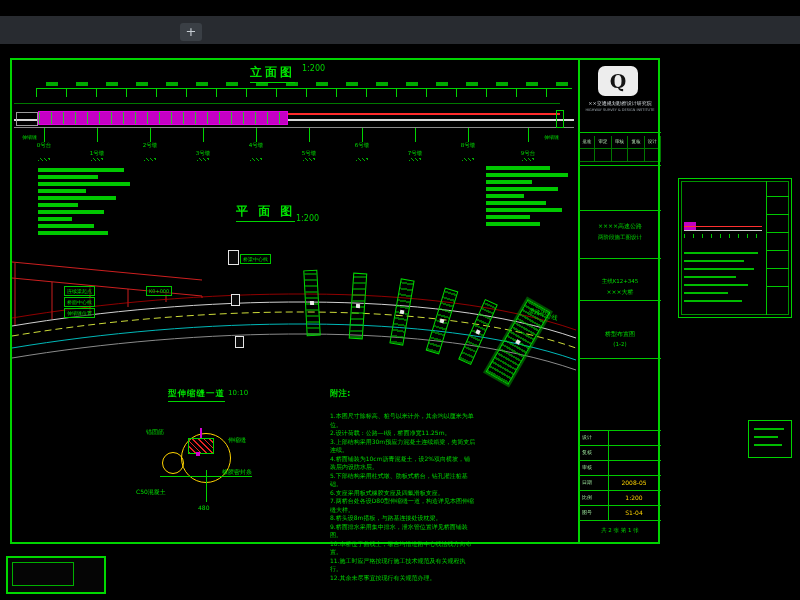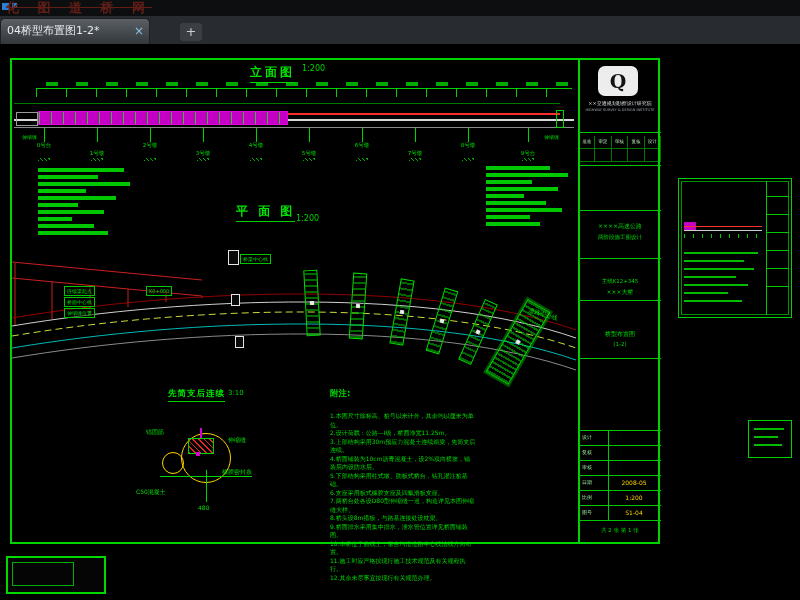--- a/index.html
+++ b/index.html
@@ -39,30 +39,21 @@
   .appr span{border-right:1px solid rgba(0,200,0,.6);border-bottom:1px solid rgba(0,200,0,.6);font-size:4.5px;color:#b9e6b9;text-align:center;line-height:12px;overflow:hidden;}
   .mini-bars div{height:2px;background:rgba(0,220,0,.85);margin-bottom:6px;}
   .dlabel{position:absolute;color:#00e000;font-size:6px;white-space:nowrap;}
   .wm-bottom{position:absolute;left:648px;top:564px;font-size:18px;color:#8d939a;letter-spacing:.5px;}
 </style>
 </head>
 <body>
 
 <div class="screen">
 
-  <div class="topbar">
-    <div class="winicon" style="left:2px;top:3px;"></div>
-    <div class="winicon" style="left:12px;top:3px;width:5px;height:5px;"></div>
-    <span class="wm-top">化 图 道 桥 网</span>
-  </div>
   <div class="tabbar">
-    <div class="tab">
-      <span>04桥型布置图1-2*</span>
-      <span class="tab-close">×</span>
-    </div>
     <div class="newtab">+</div>
   </div>
 
   <div class="canvasbg"></div>
 
   <div class="frame"></div>
   <div class="abs g" style="left:578px;top:58px;width:2px;height:486px;"></div>
 
   <div class="vtitle" style="left:250px;top:64px;">立面图</div>
   <div class="vscale" style="left:302px;top:64px;">1:200</div>
@@ -171,22 +162,22 @@
   <div class="wmark" style="left:231px;top:294px;width:7px;height:10px;"></div>
   <div class="wmark" style="left:235px;top:336px;width:7px;height:10px;"></div>
 
   <div class="lbox" style="left:64px;top:286px;">连续梁起点</div>
   <div class="lbox" style="left:64px;top:297px;">桥面中心线</div>
   <div class="lbox" style="left:64px;top:308px;">伸缩缝位置</div>
   <div class="lbox" style="left:146px;top:286px;">K0+000</div>
   <div class="lbox" style="left:240px;top:254px;">桥梁中心线</div>
   <div class="dlabel" style="left:528px;top:310px;transform:rotate(16deg);font-size:6px;">道路中心线</div>
 
-  <div class="vtitle" style="left:168px;top:388px;font-size:8.5px;letter-spacing:1px;">先简支后连续</div>
-  <div class="vscale" style="left:228px;top:389px;font-size:7px;">3:10</div>
+  <div class="vtitle" style="left:168px;top:388px;font-size:8.5px;letter-spacing:1px;">型伸缩缝一道</div>
+  <div class="vscale" style="left:228px;top:389px;font-size:7px;">10:10</div>
   <div class="abs" style="left:181px;top:433px;width:50px;height:50px;border:1.5px solid #ffd400;border-radius:50%;box-sizing:border-box;"></div>
   <div class="abs" style="left:162px;top:452px;width:22px;height:22px;border:1px solid #ffd400;border-radius:50%;box-sizing:border-box;"></div>
   <div class="abs" style="left:188px;top:438px;width:26px;height:16px;border:1px solid #00d400;box-sizing:border-box;background:repeating-linear-gradient(45deg,rgba(255,40,40,.9) 0 1px,transparent 1px 4px);"></div>
   <div class="abs" style="left:200px;top:428px;width:2px;height:10px;background:#d400d4;"></div>
   <div class="abs" style="left:196px;top:452px;width:4px;height:4px;background:#d400d4;"></div>
   <div class="abs g" style="left:206px;top:470px;width:1px;height:32px;"></div>
   <div class="abs g" style="left:160px;top:476px;width:92px;height:1px;"></div>
   <div class="dlabel" style="left:146px;top:428px;">锚固筋</div>
   <div class="dlabel" style="left:228px;top:436px;">伸缩缝</div>
   <div class="dlabel" style="left:222px;top:468px;">橡胶密封条</div>

